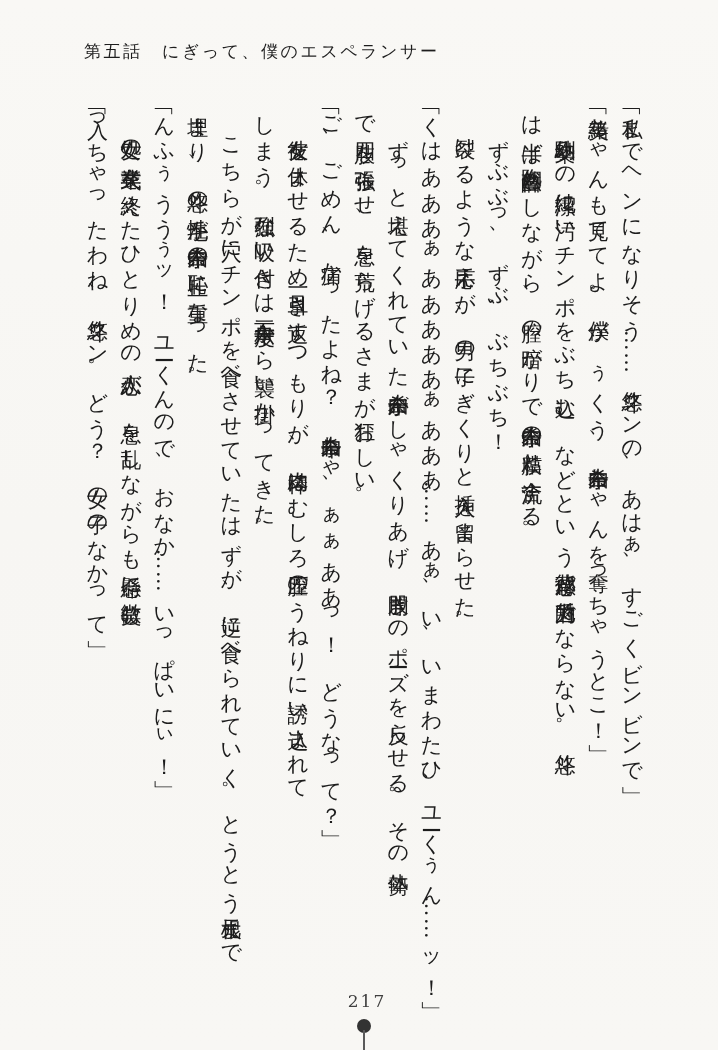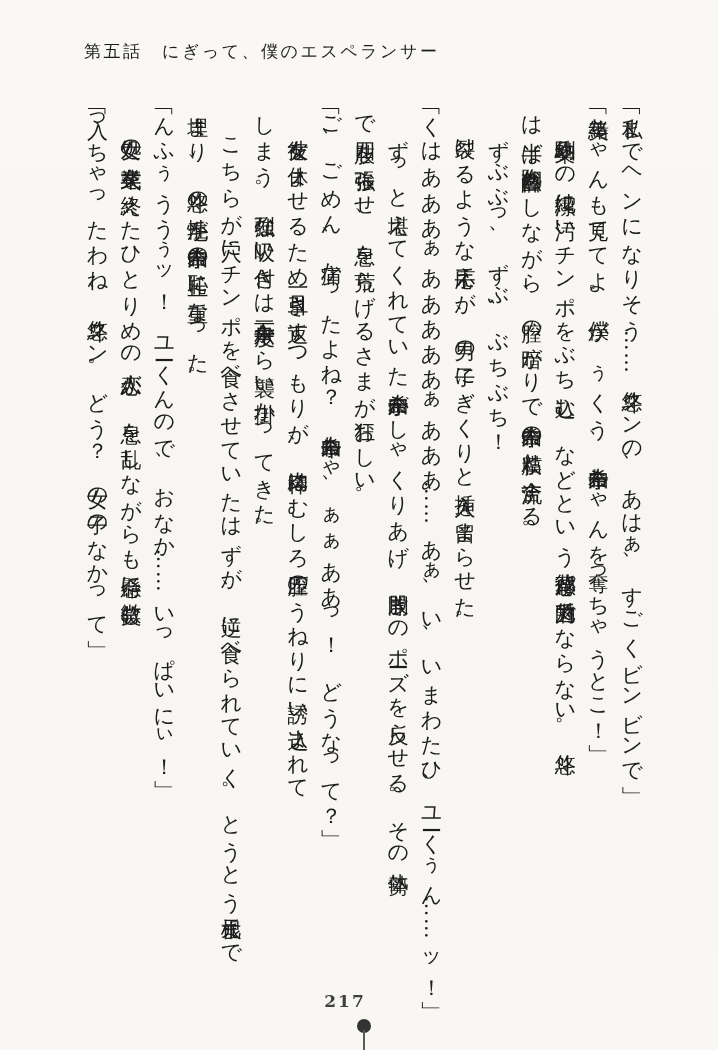--- a/index.html
+++ b/index.html
@@ -43,26 +43,25 @@
   }
   .body-text p {
     margin: 0;
     padding: 0;
     line-height: 33.4px;
     white-space: pre-wrap;
   }
   .page-number {
     position: absolute;
     top: 991px;
-    left: 345px;
+    left: 367px;
     transform: translateX(-50%);
     font-size: 17px;
     letter-spacing: 2px;
     color: #3f3f3f;
-    font-weight: bold;
   }
   .pin-circle {
     position: absolute;
     top: 1019px;
     left: 364px;
     transform: translateX(-50%);
     width: 14px;
     height: 14px;
     border-radius: 50%;
     background: #333;

